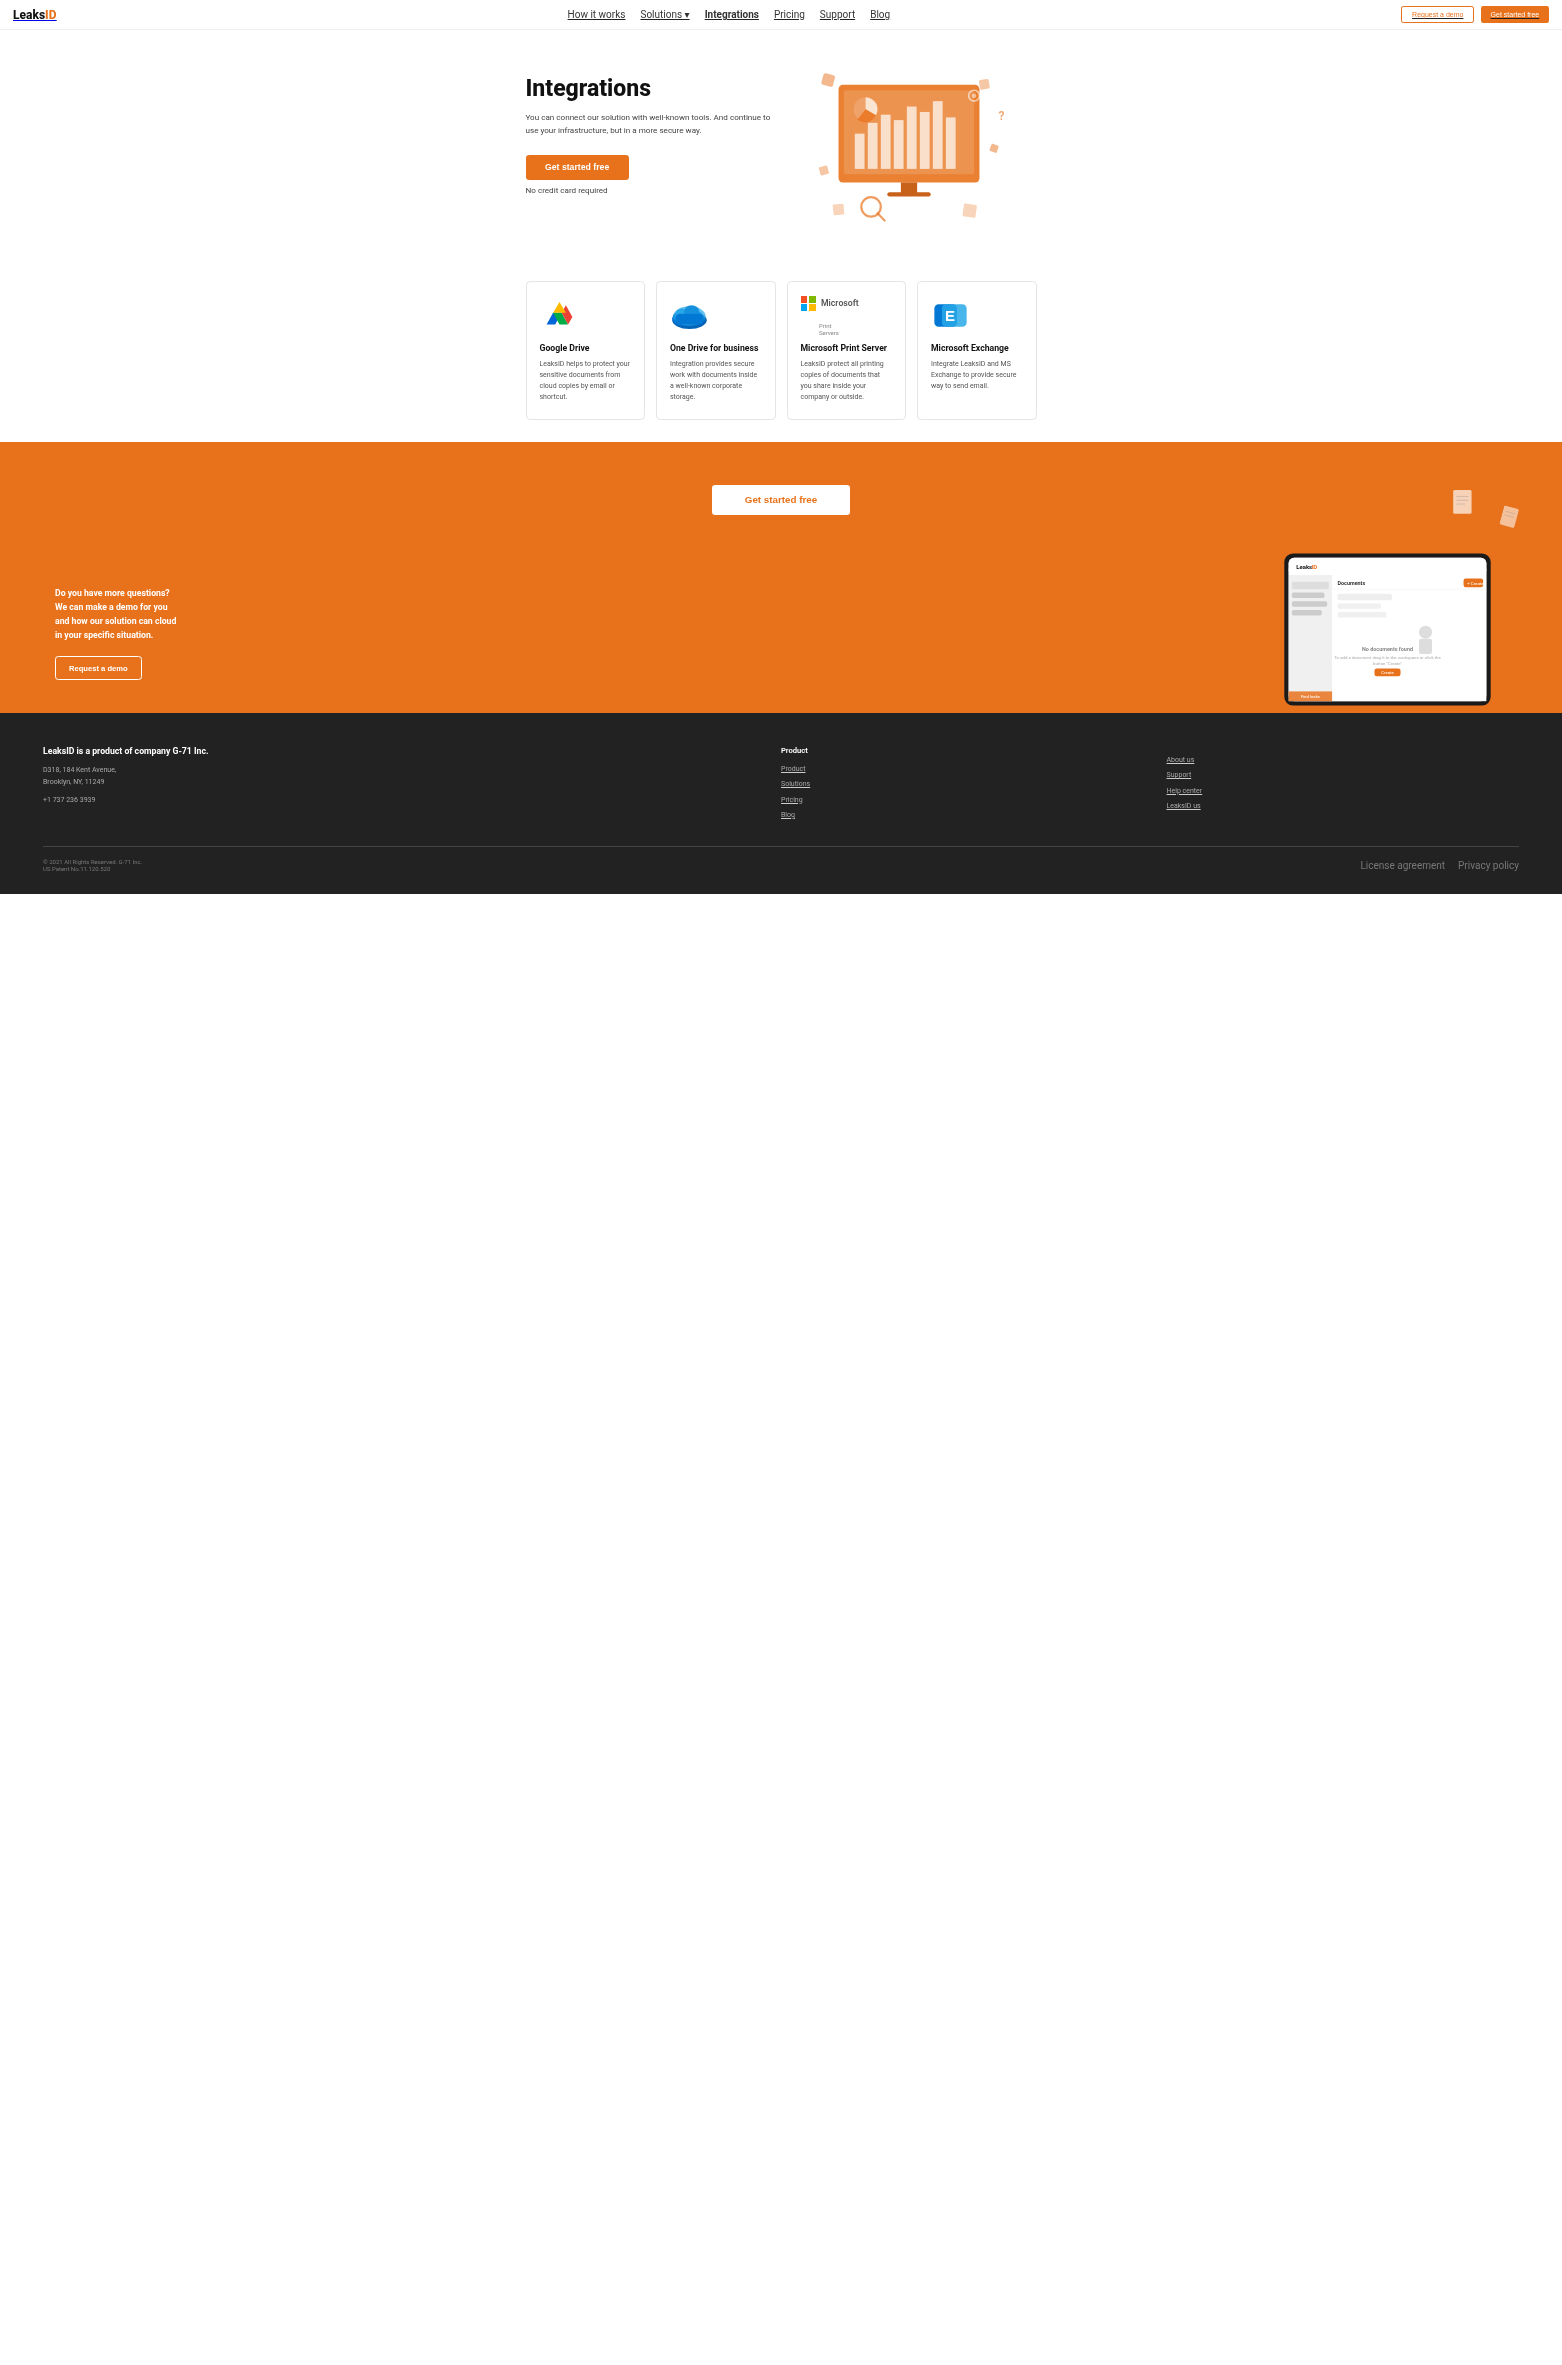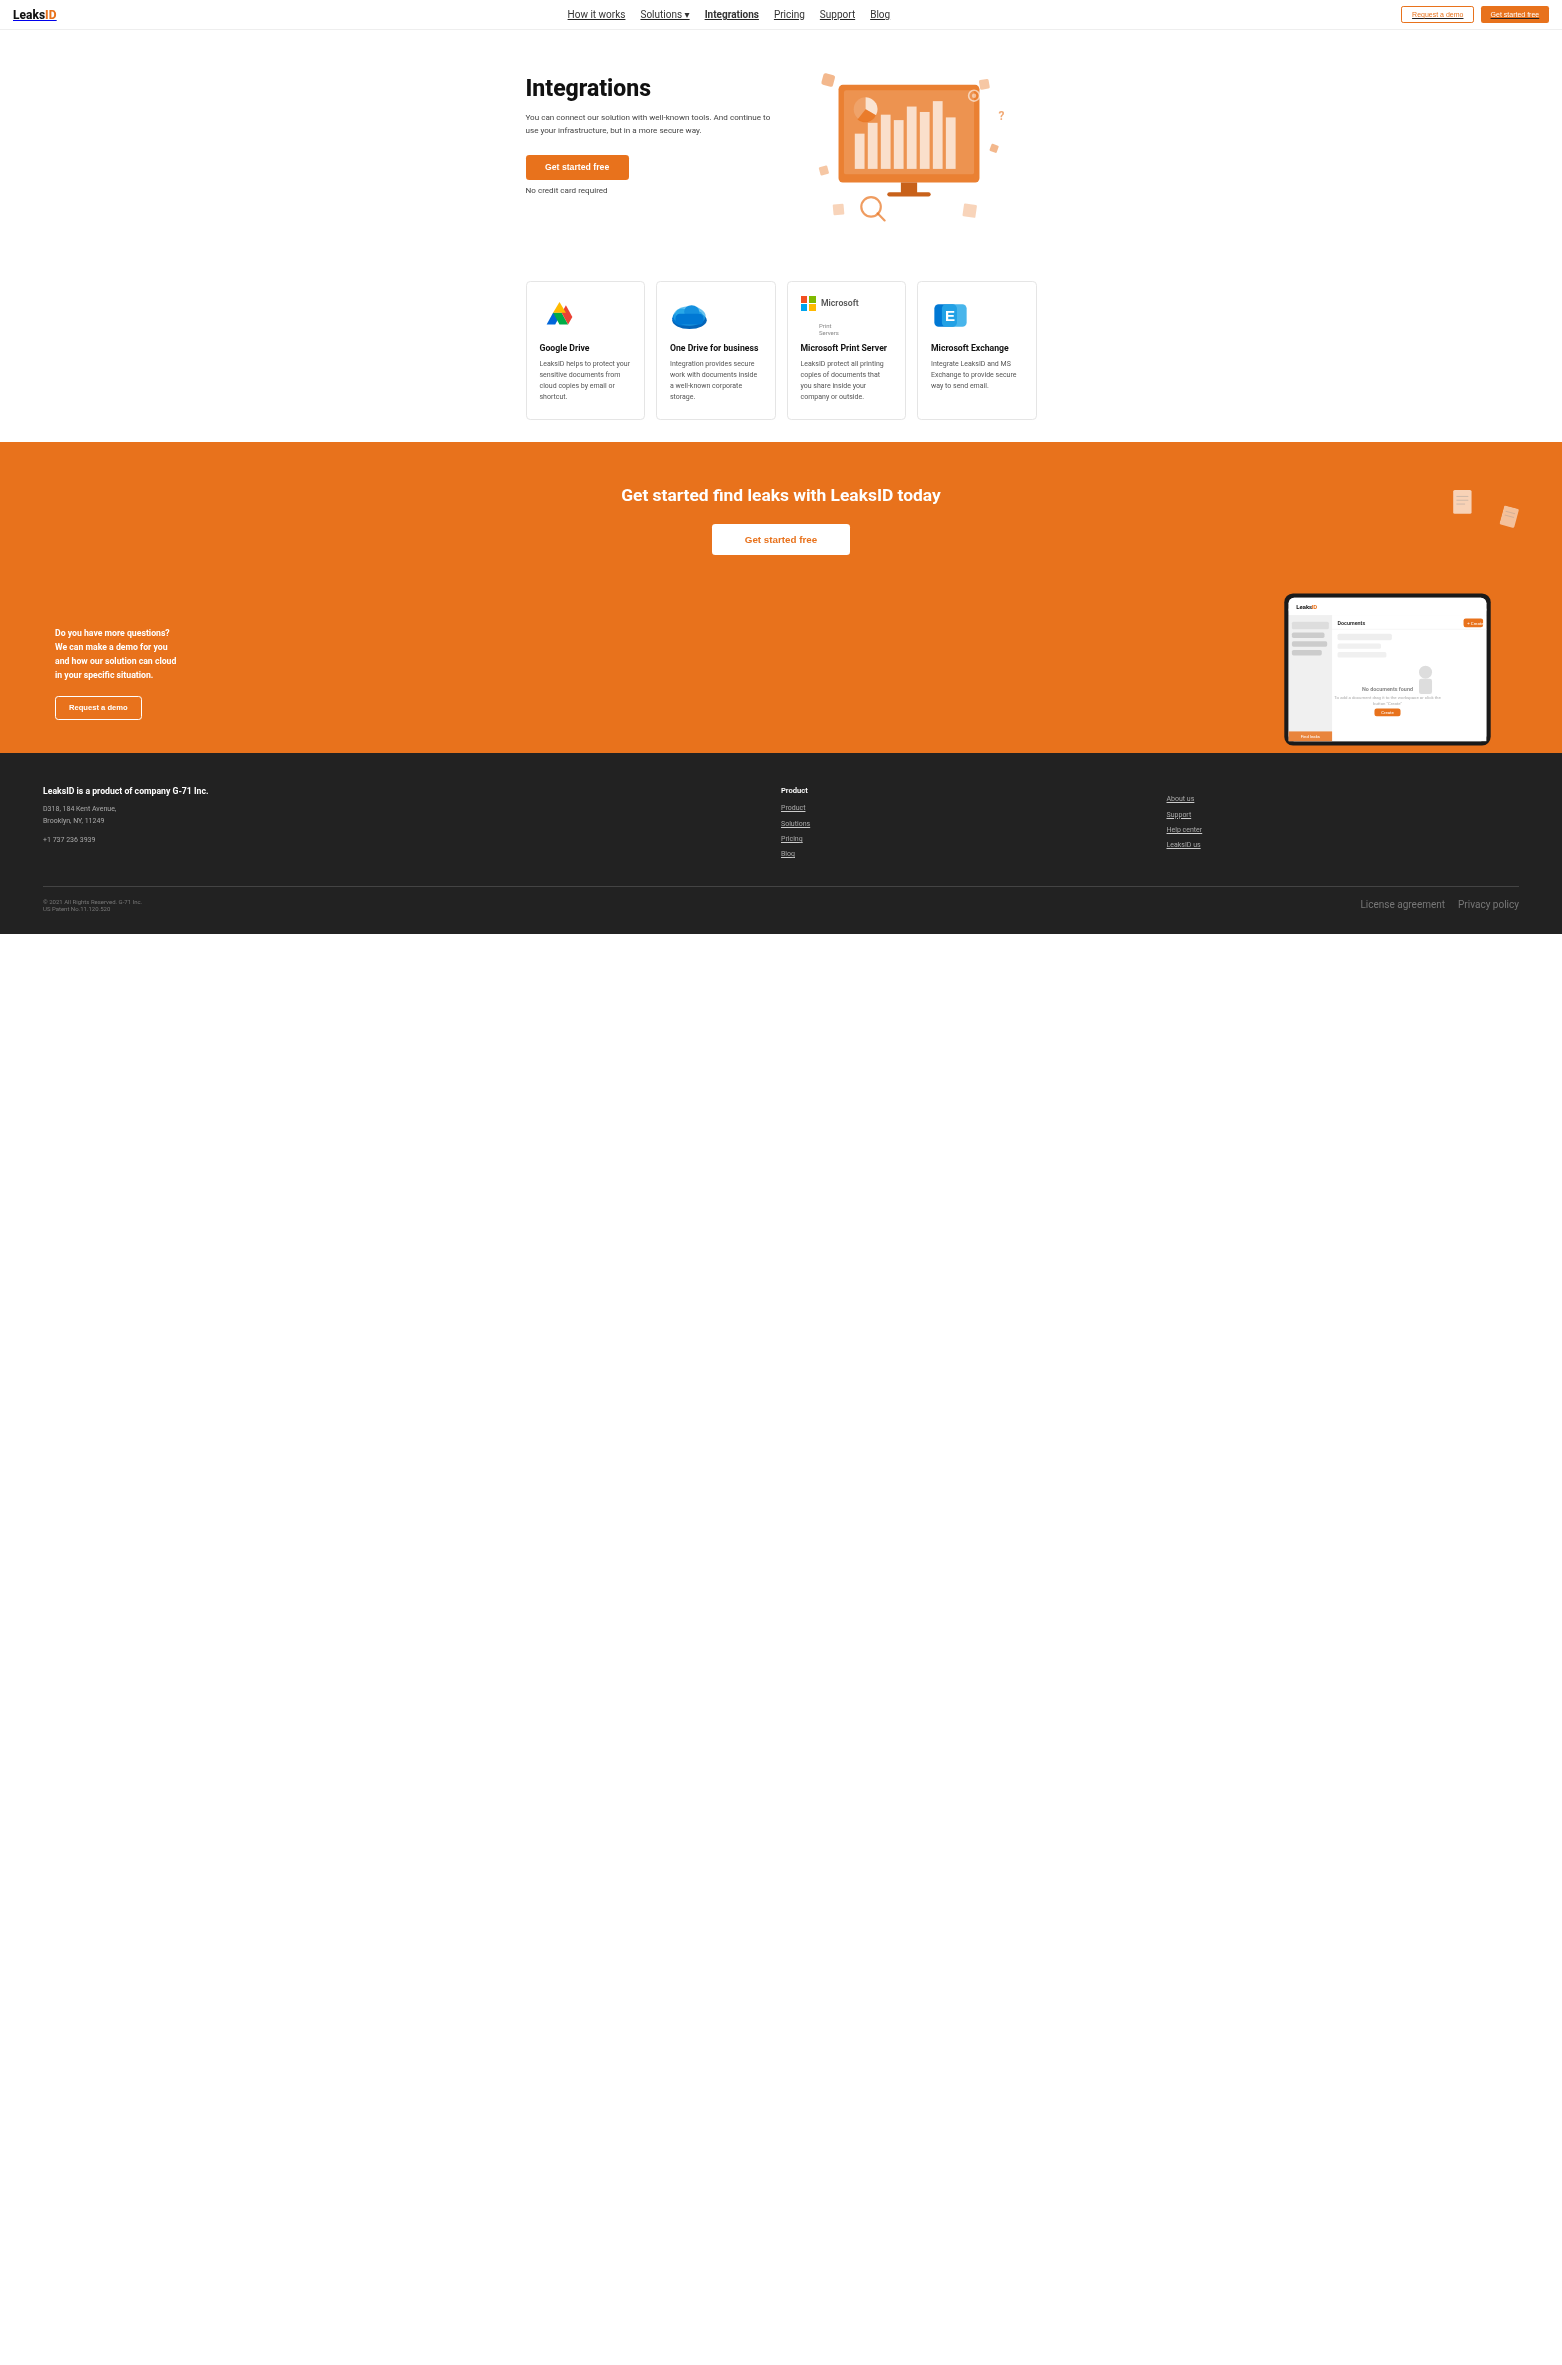--- a/index.html
+++ b/index.html
@@ -206,21 +206,20 @@
         <p>Integrate LeaksID and MS Exchange to provide secure way to send email.</p>
       </div>
 
     </div>
   </div>
 </section>
 
 <section class="cta-section">
 
   <div style="position:relative;">
-    <h2>Get started find leaks with LeaksID today</h2>
     <div style="margin-bottom:33px;">
       <button class="btn-cta-white">Get started free</button>
     </div>
 
     <div style="position:absolute;top:5.4px;right:65px;opacity:0.8;">
       <svg width="22" height="27" viewBox="0 0 40 50">
           <rect width="34" height="44" rx="3" fill="#fff" opacity="0.85"></rect>
           <line x1="6" y1="12" x2="28" y2="12" stroke="#ccc" stroke-width="2"></line>
           <line x1="6" y1="19" x2="28" y2="19" stroke="#ccc" stroke-width="2"></line>
           <line x1="6" y1="26" x2="22" y2="26" stroke="#ccc" stroke-width="2"></line>

